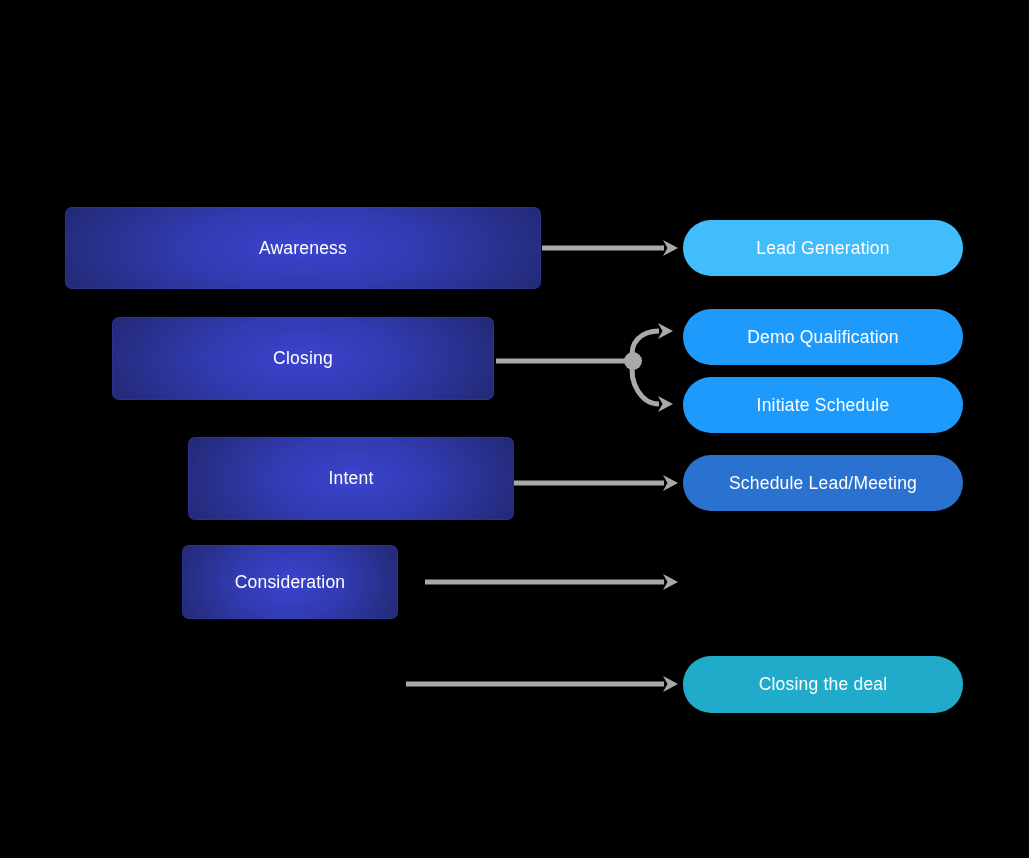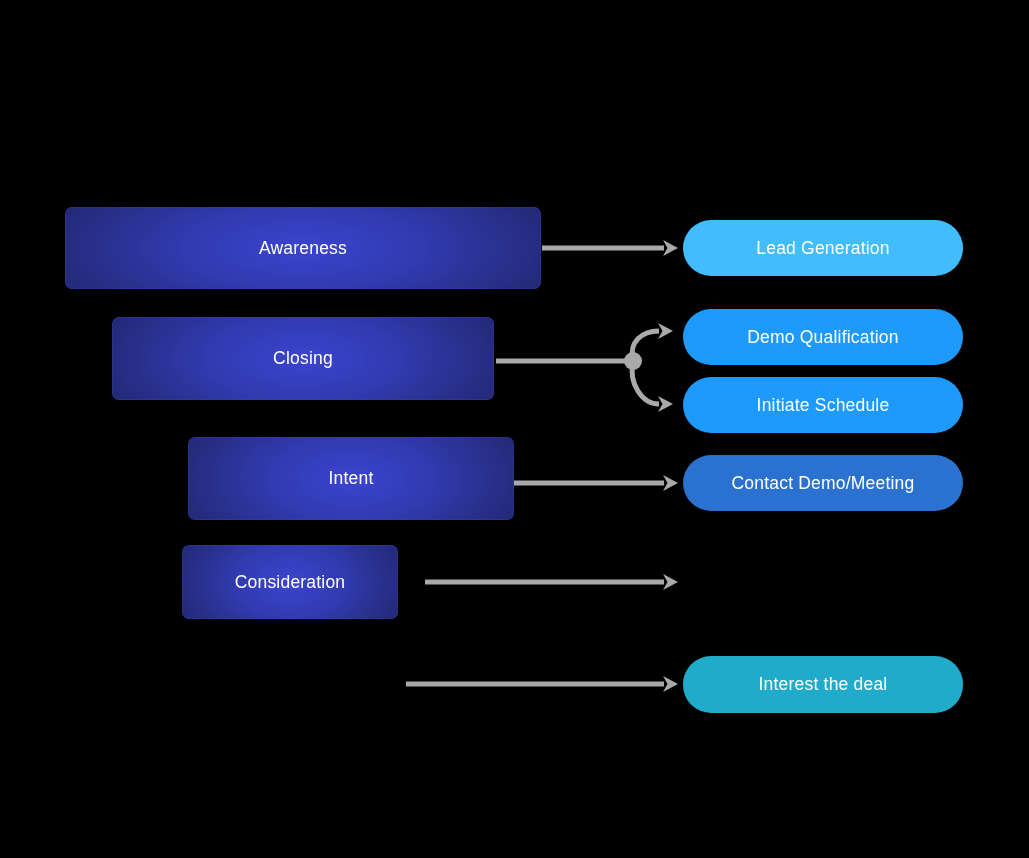--- a/index.html
+++ b/index.html
@@ -105,19 +105,19 @@
   <div class="pill p0" style="background: rgb(66, 189, 252);">
     <span>Lead Generation</span>
   </div>
   <div class="pill p1" style="background: rgb(30, 154, 253);">
     <span>Demo Qualification</span>
   </div>
   <div class="pill p2" style="background: rgb(30, 154, 253);">
     <span>Initiate Schedule</span>
   </div>
   <div class="pill p3" style="background: rgb(43, 113, 207);">
-    <span>Contact Demo/Meeting</span>
+    <span>Schedule Lead/Meeting</span>
   </div>
   <div class="pill p5" style="background: rgb(32, 171, 202);">
-    <span>Interest the deal</span>
+    <span>Closing the deal</span>
   </div>
 
 </div>
 
 </body></html>

